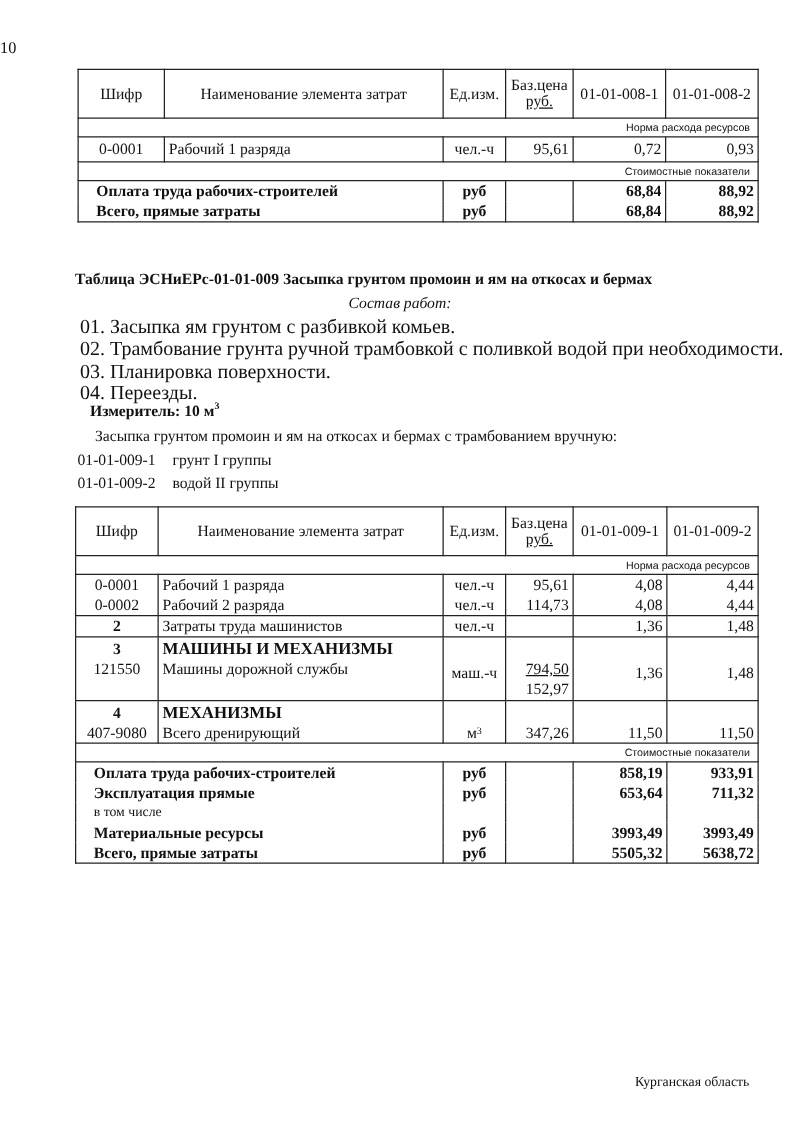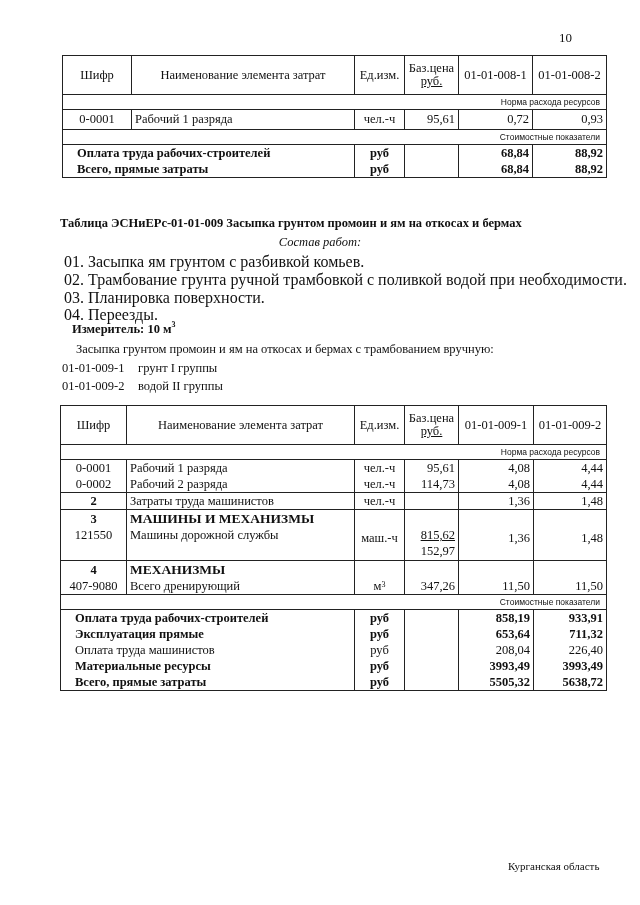--- a/index.html
+++ b/index.html
@@ -1,19 +1,19 @@
 <!DOCTYPE html>
 <html><head>
 <meta charset="utf-8">
 <style>
   html, body { margin:0; padding:0; background:#fff; }
   body { width:640px; height:905px; position:relative; overflow:hidden;
          font-family:"Liberation Serif", serif; color:#111; font-size:12.5px; }
   .abs { position:absolute; }
-  .page-num { left:0; width:572px; top:30px; text-align:right; font-size:13px; }
+  .page-num { left:0; width:572px; top:30px; text-align:left; font-size:13px; }
   table { border-collapse:collapse; position:absolute; table-layout:fixed;border-radius:15px; }
   td { border:1px solid #222; padding:0 3px; vertical-align:middle; line-height:15px; white-space:nowrap; overflow:visible; }
   td.c { text-align:center; }
   td.r { text-align:right; }
   .hdr td { height:38px; text-align:center; font-size:12.5px; }
   .hdr td.bc { line-height:13px; }
   .sub td { height:14px; text-align:right; font-family:"Liberation Sans", sans-serif; font-size:8.5px; line-height:13px; padding-right:6px; }
   .b { font-weight:bold; }
   .nb td { border-top:none; border-bottom:none; }
   .nbt td { border-top:none; }
@@ -137,21 +137,21 @@
     <td>Затраты труда машинистов</td>
     <td class="c">чел.-ч</td>
     <td></td>
     <td class="r">1,36</td>
     <td class="r">1,48</td>
   </tr>
   <tr style="height:51px">
     <td class="c" style="vertical-align:top; padding-top:1px; line-height:16px"><b>3</b><br><span>121550</span></td>
     <td style="vertical-align:top; padding-top:1px; line-height:16px"><b style="font-size:13.5px">МАШИНЫ И МЕХАНИЗМЫ</b><br><span>Машины дорожной службы</span></td>
     <td class="c" style="padding-top:6px">маш.-ч</td>
-    <td class="r" style="vertical-align:bottom; line-height:16px; padding-bottom:1px"><span class="u">815,62</span><br><span>152,97</span></td>
+    <td class="r" style="vertical-align:bottom; line-height:16px; padding-bottom:1px"><span class="u">794,50</span><br><span>152,97</span></td>
     <td class="r" style="padding-top:6px">1,36</td>
     <td class="r" style="padding-top:6px">1,48</td>
   </tr>
   <tr style="height:34px">
     <td class="c" style="line-height:16px"><b>4</b><br><span>407-9080</span></td>
     <td style="line-height:16px"><b style="font-size:13.5px">МЕХАНИЗМЫ</b><br><span>Всего дренирующий</span></td>
     <td class="c" style="vertical-align:bottom"><span>м</span><sup>3</sup></td>
     <td class="r" style="vertical-align:bottom">347,26</td>
     <td class="r" style="vertical-align:bottom">11,50</td>
     <td class="r" style="vertical-align:bottom">11,50</td>
@@ -167,25 +167,25 @@
     <td class="r">933,91</td>
   </tr>
   <tr class="nb b tight">
     <td colspan="2" style="padding-left:14px">Эксплуатация прямые</td>
     <td class="c">руб</td>
     <td></td>
     <td class="r">653,64</td>
     <td class="r">711,32</td>
   </tr>
   <tr class="nb tight">
-    <td colspan="2" style="padding-left:14px">Оплата труда машинистов</td>
-    <td class="c">руб</td>
-    <td></td>
-    <td class="r">208,04</td>
-    <td class="r">226,40</td>
+    <td colspan="2" style="padding-left:14px; font-size:11px">в том числе</td>
+    <td class="c"></td>
+    <td></td>
+    <td class="r"></td>
+    <td class="r"></td>
   </tr>
   <tr class="nb b tight">
     <td colspan="2" style="padding-left:14px">Материальные ресурсы</td>
     <td class="c">руб</td>
     <td></td>
     <td class="r">3993,49</td>
     <td class="r">3993,49</td>
   </tr>
   <tr class="nbt b tight">
     <td colspan="2" style="padding-left:14px">Всего, прямые затраты</td>

